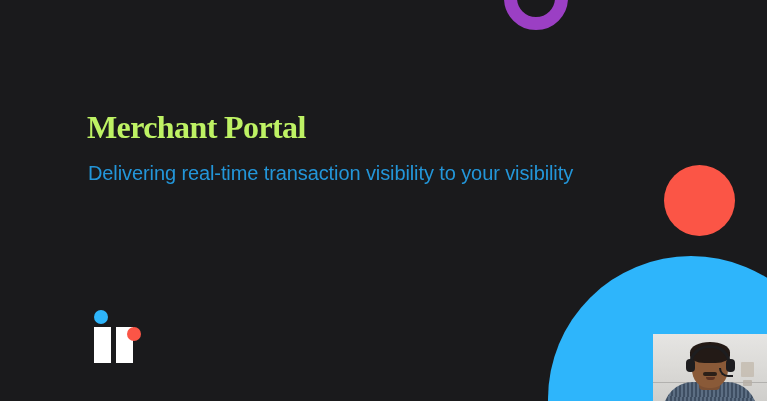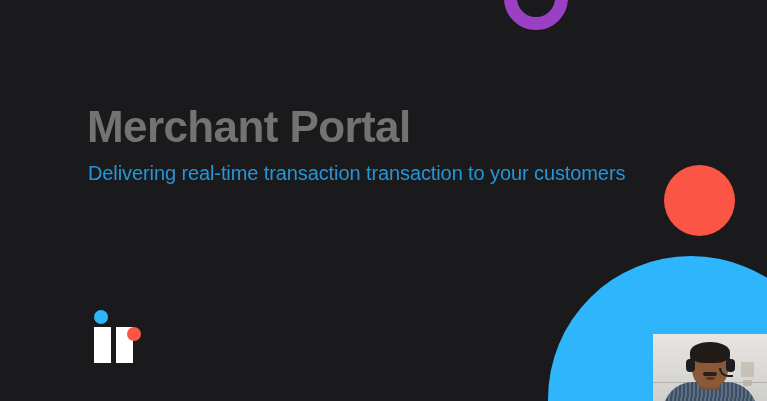--- a/index.html
+++ b/index.html
@@ -47,26 +47,27 @@
     border-radius: 50%;
     background: #2eb5fb;
   }
 
   
   #slide-title {
     position: absolute;
     left: 87px;
     top: 99px;
     margin: 0;
-    font-size: 44px;
+    font-size: 32px;
     line-height: 56px;
     font-weight: 700;
     letter-spacing: -0.6px;
-    color: #737373;
+    color: #bef264;
     white-space: nowrap;
+    font-family: Liberation Serif, serif;
   }
 
   #slide-subtitle {
     position: absolute;
     left: 88px;
     top: 160px;
     margin: 0;
     font-size: 20px;
     line-height: 26px;
     font-weight: 400;
@@ -256,21 +257,21 @@
 <div id="stage">
 
   <div class="shape" id="purple-ring"></div>
 
   <div class="shape" id="red-circle"></div>
 
   <div class="shape" id="blue-circle"></div>
 
   <h1 id="slide-title">Merchant Portal</h1>
 
-  <p id="slide-subtitle">Delivering real-time transaction transaction to your customers</p>
+  <p id="slide-subtitle">Delivering real-time transaction visibility to your visibility</p>
 
   <div id="brand-logo">
     <span class="dot dot-blue"></span>
     <span class="bar bar-left"></span>
     <span class="bar bar-right"></span>
     <span class="dot dot-red"></span>
   </div>
 
   <div id="participant-tile">
     <div class="room-bg"></div>

